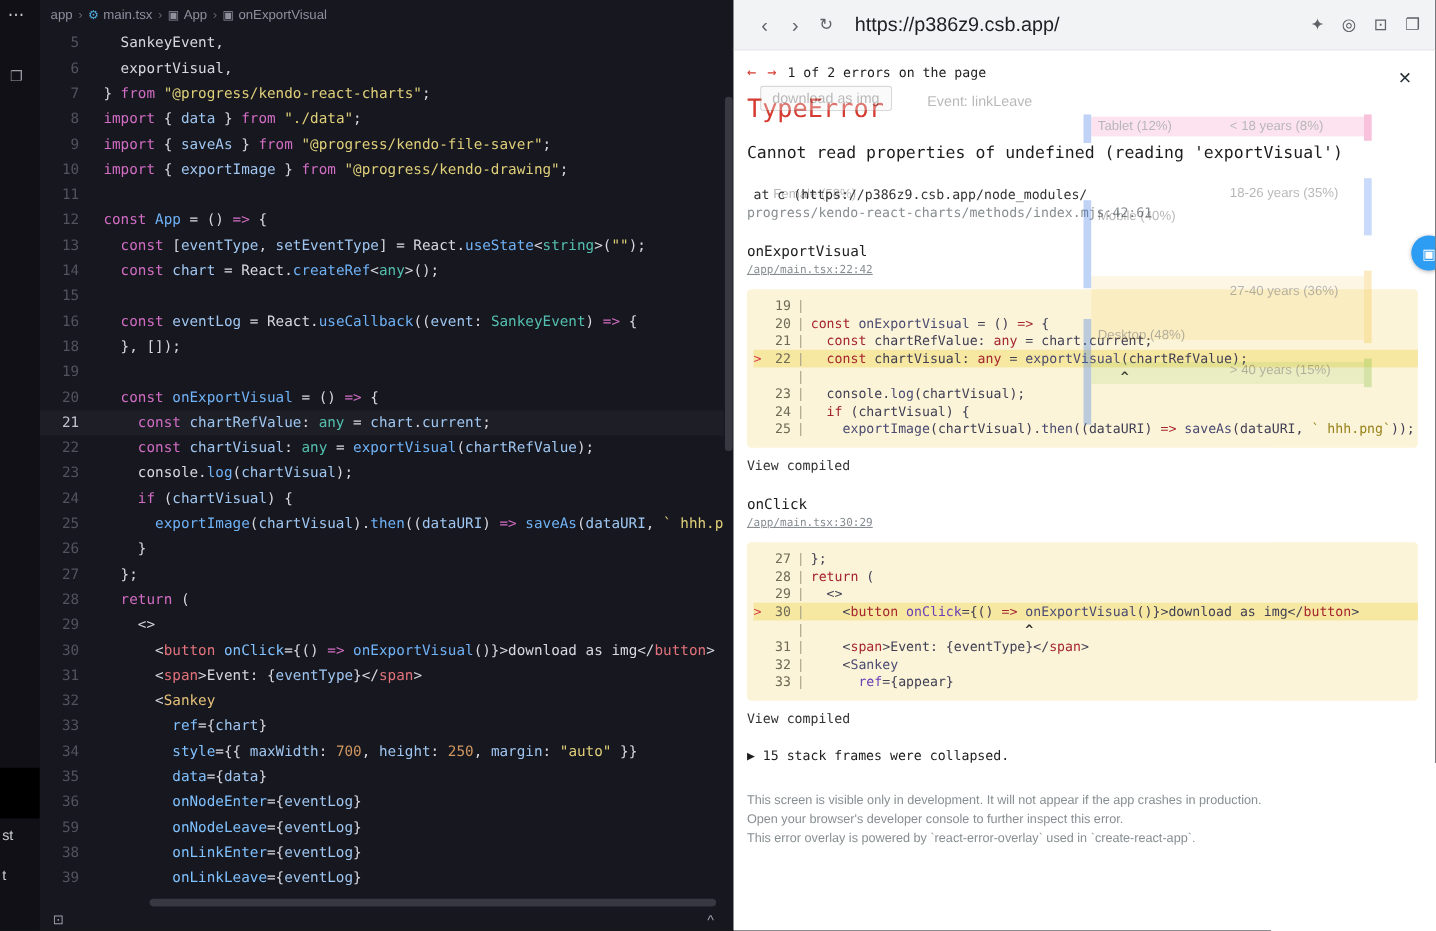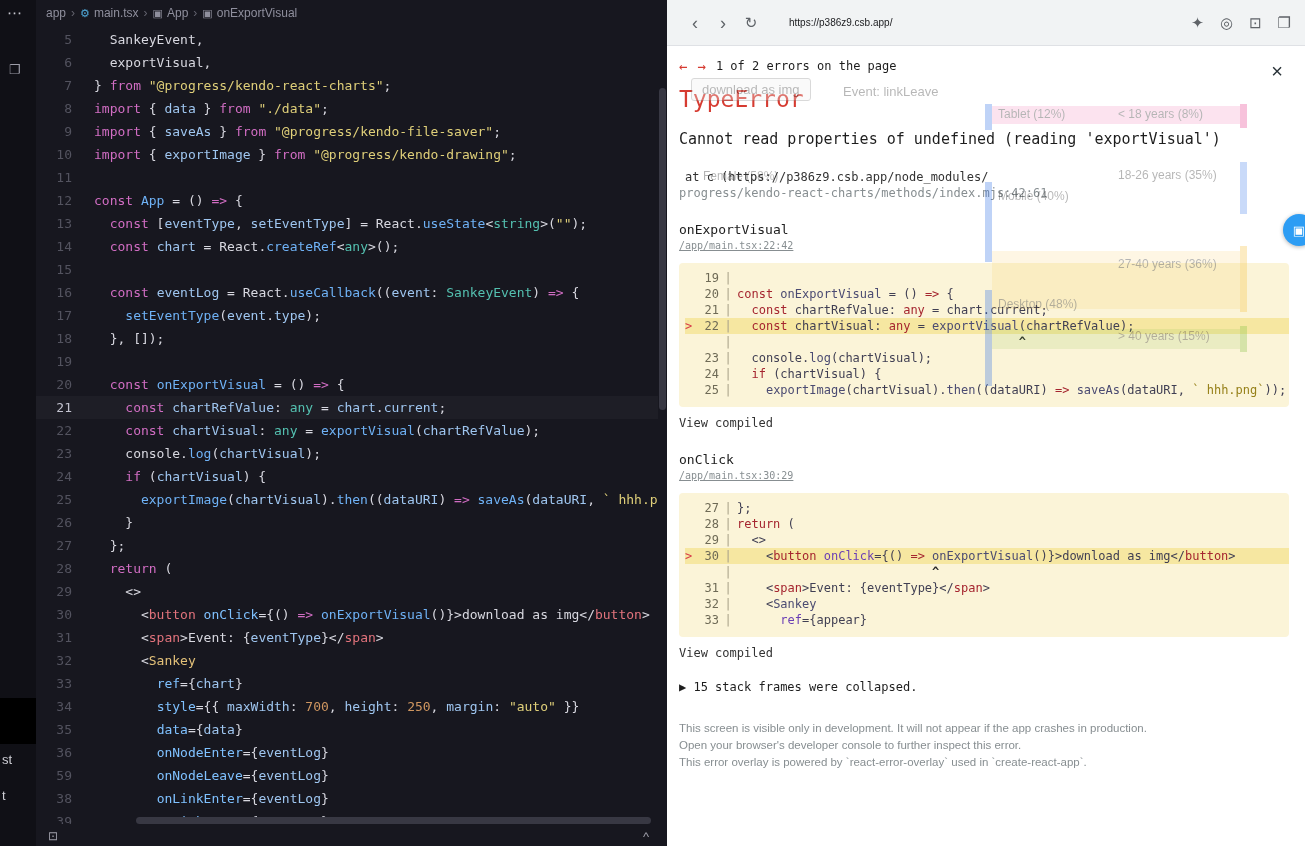--- a/index.html
+++ b/index.html
@@ -41,21 +41,21 @@
   .editor-bottom { position:absolute; bottom:0; left:0; right:0; height:20px; }
   .eb-icon { position:absolute; left:12px; bottom:3px; color:#9d9da8; font-size:12px; cursor:pointer; }
   .eb-chevron { position:absolute; right:18px; bottom:2px; color:#9d9da8; font-size:13px; cursor:pointer; }
 
   
   .preview-pane { position:absolute; left:667px; top:0; width:638px; height:100%; background:#fff; }
   .browser-bar { position:absolute; top:0; left:0; right:0; height:46px; background:#f1f3f4;
                  border-bottom:1px solid #dfe1e5; display:flex; align-items:center; padding:0 14px; color:#5f6368; }
   .nav-btn { font-size:18px; width:28px; text-align:center; cursor:pointer; line-height:1; }
   .refresh { font-size:15px; }
-  .url-text { margin-left:24px; font-size:10px; color:#202124; flex:1; cursor:text; }
+  .url-text { margin-left:12px; font-size:18px; color:#202124; flex:1; cursor:text; }
   .tool-btn { font-size:15px; margin-left:16px; cursor:pointer; }
 
   .page-area { position:absolute; top:46px; left:0; right:0; bottom:0; background:#fff; overflow:hidden; }
 
   
   .ghost { position:absolute; inset:0; opacity:.32; pointer-events:none; z-index:3; }
   .ghost-button { position:absolute; left:24px; top:32px; padding:3px 10px; border:1px solid #8a8a8a;
                   border-radius:3px; background:#f0f0f0; color:#222; font-size:13px; }
   .ghost-event { position:absolute; left:176px; top:38px; font-size:13px; color:#222; }
   .ghost-label { position:absolute; font-size:12px; color:#1a1a1a; white-space:nowrap; }
@@ -133,21 +133,20 @@
       <div class="code-line"><span class="gutter">7</span><span class="code-content"><span class="tok-pl">} </span><span class="tok-kw">from</span><span class="tok-pl"> </span><span class="tok-st">"@progress/kendo-react-charts"</span><span class="tok-pl">;</span></span></div>
       <div class="code-line"><span class="gutter">8</span><span class="code-content"><span class="tok-kw">import</span><span class="tok-pl"> { </span><span class="tok-va">data</span><span class="tok-pl"> } </span><span class="tok-kw">from</span><span class="tok-pl"> </span><span class="tok-st">"./data"</span><span class="tok-pl">;</span></span></div>
       <div class="code-line"><span class="gutter">9</span><span class="code-content"><span class="tok-kw">import</span><span class="tok-pl"> { </span><span class="tok-va">saveAs</span><span class="tok-pl"> } </span><span class="tok-kw">from</span><span class="tok-pl"> </span><span class="tok-st">"@progress/kendo-file-saver"</span><span class="tok-pl">;</span></span></div>
       <div class="code-line"><span class="gutter">10</span><span class="code-content"><span class="tok-kw">import</span><span class="tok-pl"> { </span><span class="tok-va">exportImage</span><span class="tok-pl"> } </span><span class="tok-kw">from</span><span class="tok-pl"> </span><span class="tok-st">"@progress/kendo-drawing"</span><span class="tok-pl">;</span></span></div>
       <div class="code-line"><span class="gutter">11</span><span class="code-content"></span></div>
       <div class="code-line"><span class="gutter">12</span><span class="code-content"><span class="tok-kw">const</span><span class="tok-pl"> </span><span class="tok-fn">App</span><span class="tok-pl"> = () </span><span class="tok-kw">=&gt;</span><span class="tok-pl"> {</span></span></div>
       <div class="code-line"><span class="gutter">13</span><span class="code-content"><span class="tok-pl">  </span><span class="tok-kw">const</span><span class="tok-pl"> [</span><span class="tok-va">eventType</span><span class="tok-pl">, </span><span class="tok-va">setEventType</span><span class="tok-pl">] = React.</span><span class="tok-fn">useState</span><span class="tok-pl">&lt;</span><span class="tok-ty">string</span><span class="tok-pl">&gt;(</span><span class="tok-st">""</span><span class="tok-pl">);</span></span></div>
       <div class="code-line"><span class="gutter">14</span><span class="code-content"><span class="tok-pl">  </span><span class="tok-kw">const</span><span class="tok-pl"> </span><span class="tok-va">chart</span><span class="tok-pl"> = React.</span><span class="tok-fn">createRef</span><span class="tok-pl">&lt;</span><span class="tok-ty">any</span><span class="tok-pl">&gt;();</span></span></div>
       <div class="code-line"><span class="gutter">15</span><span class="code-content"></span></div>
       <div class="code-line"><span class="gutter">16</span><span class="code-content"><span class="tok-pl">  </span><span class="tok-kw">const</span><span class="tok-pl"> </span><span class="tok-va">eventLog</span><span class="tok-pl"> = React.</span><span class="tok-fn">useCallback</span><span class="tok-pl">((</span><span class="tok-va">event</span><span class="tok-pl">: </span><span class="tok-ty">SankeyEvent</span><span class="tok-pl">) </span><span class="tok-kw">=&gt;</span><span class="tok-pl"> {</span></span></div>
-      <div class="code-line"><span class="gutter">17</span><span class="code-content"><span class="tok-pl">    </span><span class="tok-fn">setEventType</span><span class="tok-pl">(</span><span class="tok-va">event</span><span class="tok-pl">.</span><span class="tok-va">type</span><span class="tok-pl">);</span></span></div>
       <div class="code-line"><span class="gutter">18</span><span class="code-content"><span class="tok-pl">  }, []);</span></span></div>
       <div class="code-line"><span class="gutter">19</span><span class="code-content"></span></div>
       <div class="code-line"><span class="gutter">20</span><span class="code-content"><span class="tok-pl">  </span><span class="tok-kw">const</span><span class="tok-pl"> </span><span class="tok-fn">onExportVisual</span><span class="tok-pl"> = () </span><span class="tok-kw">=&gt;</span><span class="tok-pl"> {</span></span></div>
       <div class="code-line active"><span class="gutter">21</span><span class="code-content"><span class="tok-pl">    </span><span class="tok-kw">const</span><span class="tok-pl"> </span><span class="tok-va">chartRefValue</span><span class="tok-pl">: </span><span class="tok-ty">any</span><span class="tok-pl"> = </span><span class="tok-va">chart</span><span class="tok-pl">.</span><span class="tok-va">current</span><span class="tok-pl">;</span></span></div>
       <div class="code-line"><span class="gutter">22</span><span class="code-content"><span class="tok-pl">    </span><span class="tok-kw">const</span><span class="tok-pl"> </span><span class="tok-va">chartVisual</span><span class="tok-pl">: </span><span class="tok-ty">any</span><span class="tok-pl"> = </span><span class="tok-fn">exportVisual</span><span class="tok-pl">(</span><span class="tok-va">chartRefValue</span><span class="tok-pl">);</span></span></div>
       <div class="code-line"><span class="gutter">23</span><span class="code-content"><span class="tok-pl">    console.</span><span class="tok-fn">log</span><span class="tok-pl">(</span><span class="tok-va">chartVisual</span><span class="tok-pl">);</span></span></div>
       <div class="code-line"><span class="gutter">24</span><span class="code-content"><span class="tok-pl">    </span><span class="tok-kw">if</span><span class="tok-pl"> (</span><span class="tok-va">chartVisual</span><span class="tok-pl">) {</span></span></div>
       <div class="code-line"><span class="gutter">25</span><span class="code-content"><span class="tok-pl">      </span><span class="tok-fn">exportImage</span><span class="tok-pl">(</span><span class="tok-va">chartVisual</span><span class="tok-pl">).</span><span class="tok-fn">then</span><span class="tok-pl">((</span><span class="tok-va">dataURI</span><span class="tok-pl">) </span><span class="tok-kw">=&gt;</span><span class="tok-pl"> </span><span class="tok-fn">saveAs</span><span class="tok-pl">(</span><span class="tok-va">dataURI</span><span class="tok-pl">, </span><span class="tok-st">` hhh.png`</span></span></div>
       <div class="code-line"><span class="gutter">26</span><span class="code-content"><span class="tok-pl">    }</span></span></div>
       <div class="code-line"><span class="gutter">27</span><span class="code-content"><span class="tok-pl">  };</span></span></div>

